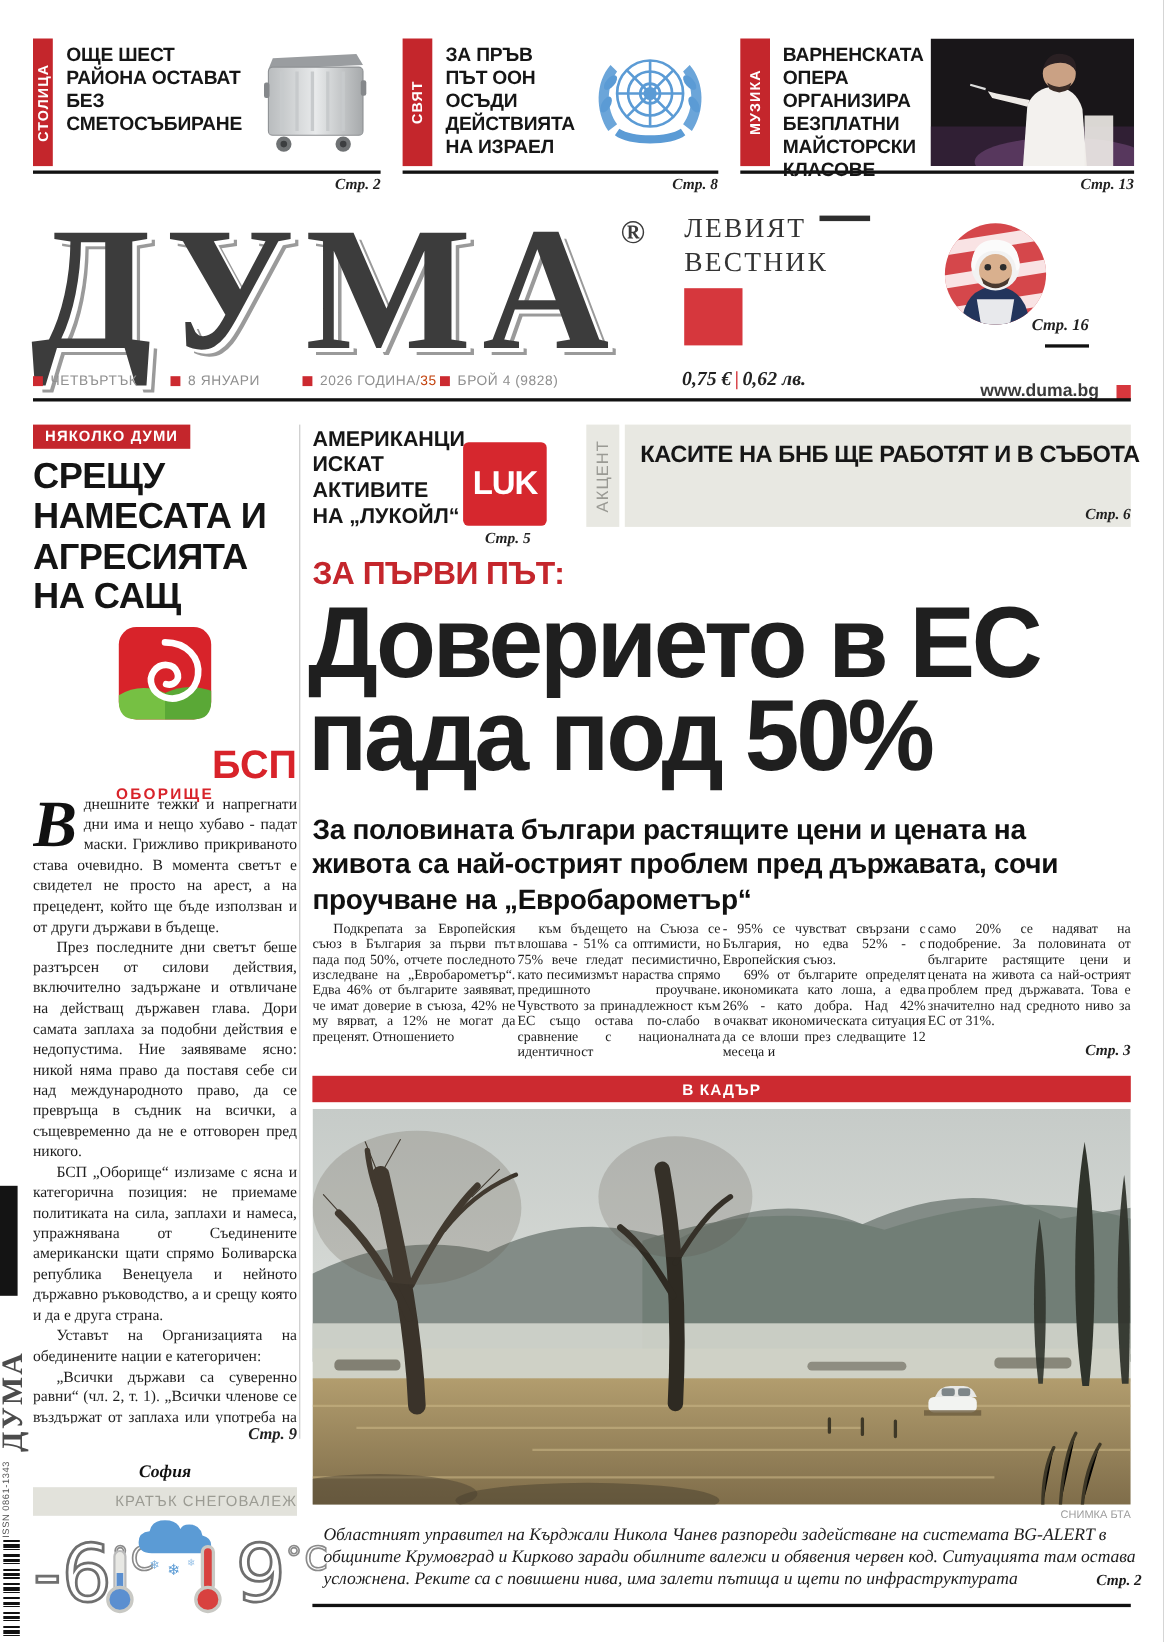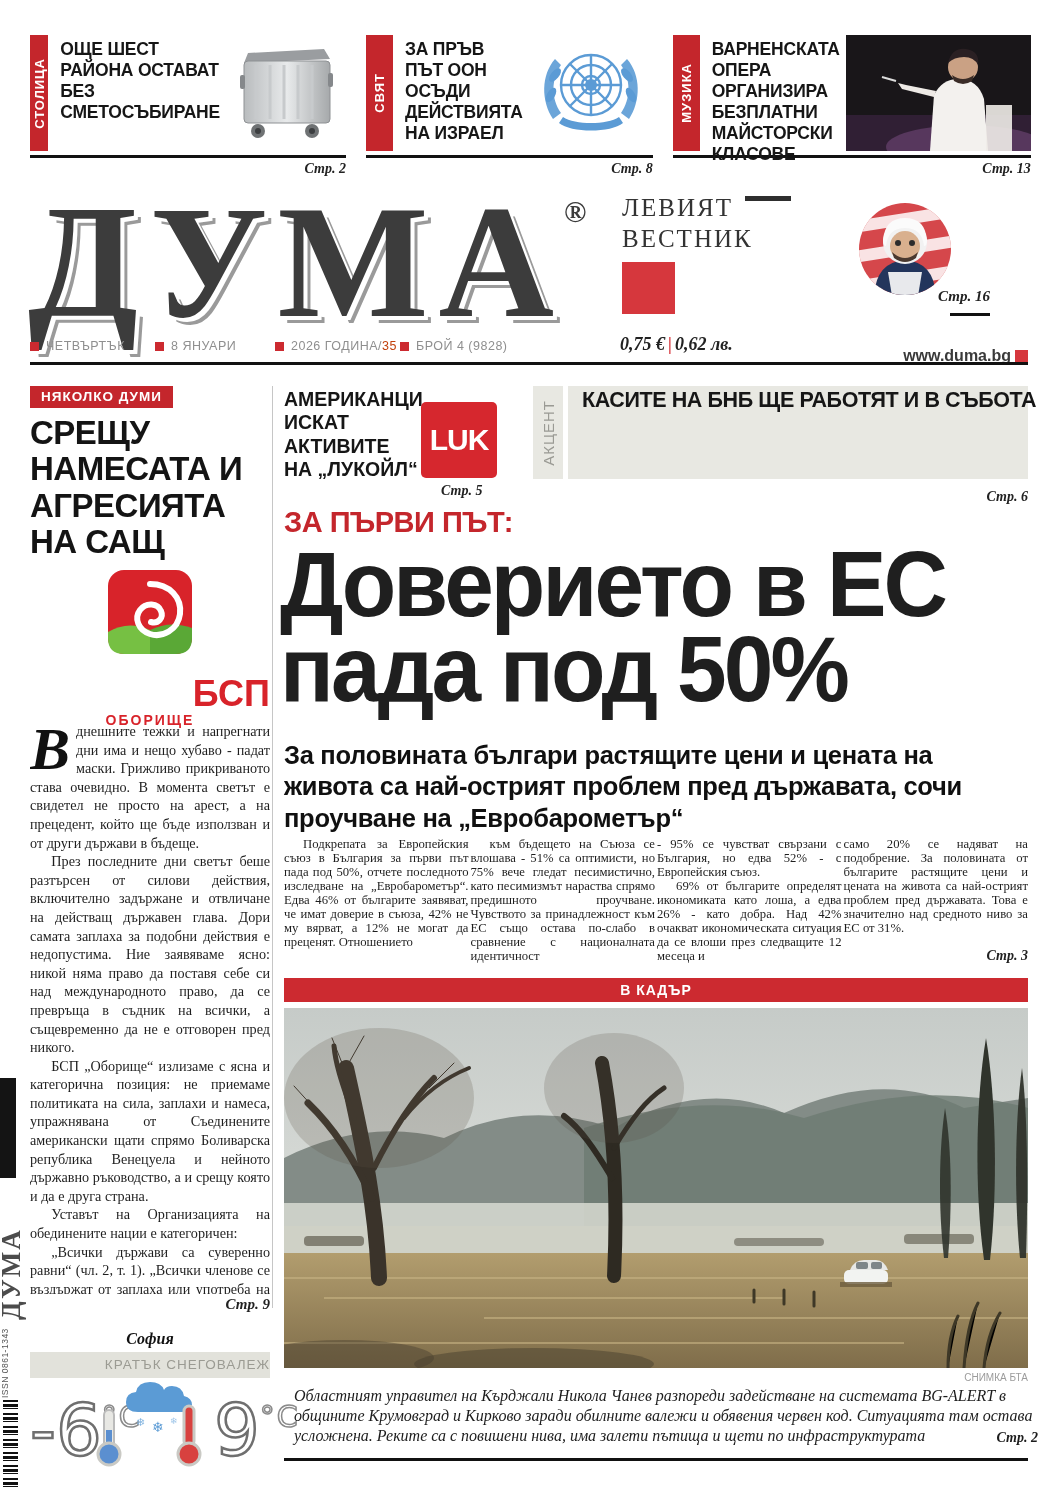--- a/index.html
+++ b/index.html
@@ -30,21 +30,21 @@
   .price{position:absolute;left:620px;top:334px;font-size:18px;font-weight:bold;font-style:italic;color:#222;}
   .price .sep{color:#d6373d;padding:0 3px;}
   .mh-dash{position:absolute;left:745px;top:196px;width:46px;height:5px;background:#2e2e2e;}
   .mh-side{position:absolute;left:741px;top:212px;width:130px;font-family:"Liberation Sans",sans-serif;
            font-weight:bold;font-size:19px;line-height:1.22;color:#1d1d1d;}
   .skier{position:absolute;left:858px;top:202px;}
   .mh-page{position:absolute;left:938px;top:288px;font-style:italic;font-weight:bold;font-size:15px;}
   .mh-page-rule{position:absolute;left:950px;top:313px;width:40px;height:3px;background:#111;}
   .website{position:absolute;top:347px;right:30px;background:#fff;padding-left:10px;
            font-family:"Liberation Sans",sans-serif;font-weight:bold;font-size:16px;color:#3a3a3a;
-           display:flex;align-items:center;gap:4px;justify-content:center;}
+           display:flex;align-items:center;gap:16px;justify-content:center;}
   .website .sq{width:13px;height:13px;background:#d6373d;display:inline-block;}
 
   
   .dateline{position:absolute;top:339px;left:30px;width:700px;height:16px;
             font-family:"Liberation Sans",sans-serif;font-size:12.5px;color:#8f8f8f;letter-spacing:0.5px;}
   .dl-item{position:absolute;top:0;display:flex;align-items:center;gap:7px;white-space:nowrap;}
   .dl-item .sq{width:9px;height:9px;background:#cc2a30;display:inline-block;}
   .dl-red{color:#c2410c;font-weight:normal;}
   .main-rule{position:absolute;top:362px;left:30px;width:998px;height:3px;background:#111;}
 
@@ -90,25 +90,25 @@
             font-weight:bold;font-size:19.5px;line-height:1.2;color:#161616;}
   .luk-logo{position:absolute;left:421px;top:402px;width:76px;height:76px;background:#d6272e;border-radius:5px;
             display:flex;align-items:center;justify-content:center;color:#fff;
             font-family:"Liberation Sans",sans-serif;font-weight:bold;font-size:30px;letter-spacing:-1px;}
   .luk-page{position:absolute;left:441px;top:483px;font-style:italic;font-weight:bold;font-size:14px;}
   .akc-tag{position:absolute;left:533px;top:386px;width:30px;height:93px;background:#e8e8e2;
            display:flex;align-items:center;justify-content:center;}
   .akc-tag span{writing-mode:vertical-rl;transform:rotate(180deg);font-family:"Liberation Sans",sans-serif;
                 font-size:15px;color:#9a9a94;letter-spacing:1px;}
   .bnb-box{position:absolute;left:568px;top:386px;width:460px;height:93px;background:#e8e8e2;
-           padding:2px 14px;box-sizing:border-box;}
+           padding:15px 14px;box-sizing:border-box;}
   .bnb-head{font-family:"Liberation Sans",sans-serif;font-weight:bold;font-size:21.5px;color:#161616;
             letter-spacing:-0.4px;white-space:nowrap;}
   .bnb-text{margin-top:6px;font-style:italic;font-size:14.8px;line-height:1.22;color:#1e1e1e;text-align:justify;}
-  .bnb-page{position:absolute;right:30px;top:489px;font-style:italic;font-weight:bold;font-size:14px;}
+  .bnb-page{position:absolute;right:30px;top:461px;font-style:italic;font-weight:bold;font-size:14px;}
 
   .m-kicker{position:absolute;left:284px;top:506px;font-family:"Liberation Sans",sans-serif;font-weight:bold;
             font-size:29px;color:#c4262c;letter-spacing:-0.5px;}
   .m-head{position:absolute;left:280px;top:542px;font-family:"Liberation Sans",sans-serif;font-weight:bold;
           font-size:92px;line-height:0.92;color:#1f1f1f;letter-spacing:-3px;
           transform:scaleX(0.97);transform-origin:left top;white-space:nowrap;}
   .m-sub{position:absolute;left:284px;top:740px;width:730px;font-family:"Liberation Sans",sans-serif;
          font-weight:bold;font-size:25.5px;line-height:1.23;color:#101010;letter-spacing:-0.3px;}
   .m-cols{position:absolute;left:284px;top:838px;width:744px;height:132px;overflow:hidden;
           display:grid;grid-template-columns:repeat(4,1fr);column-gap:2px;

